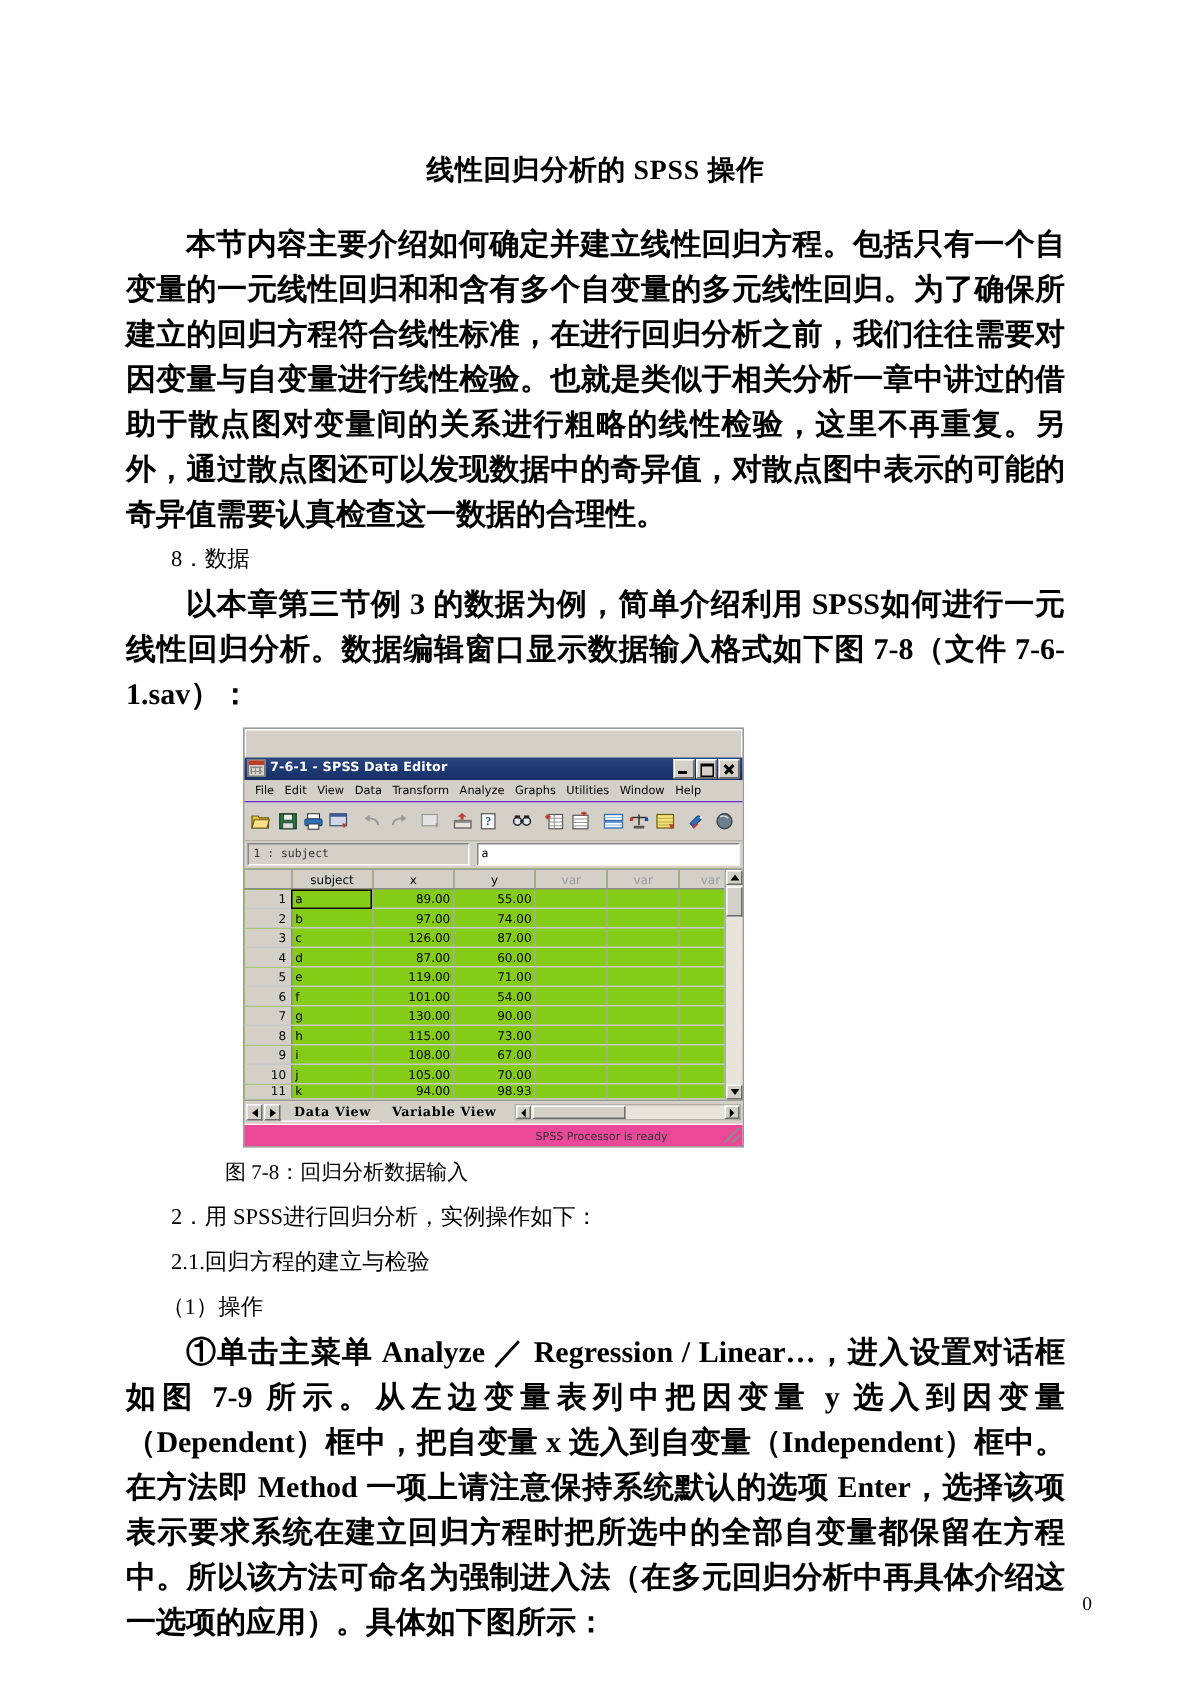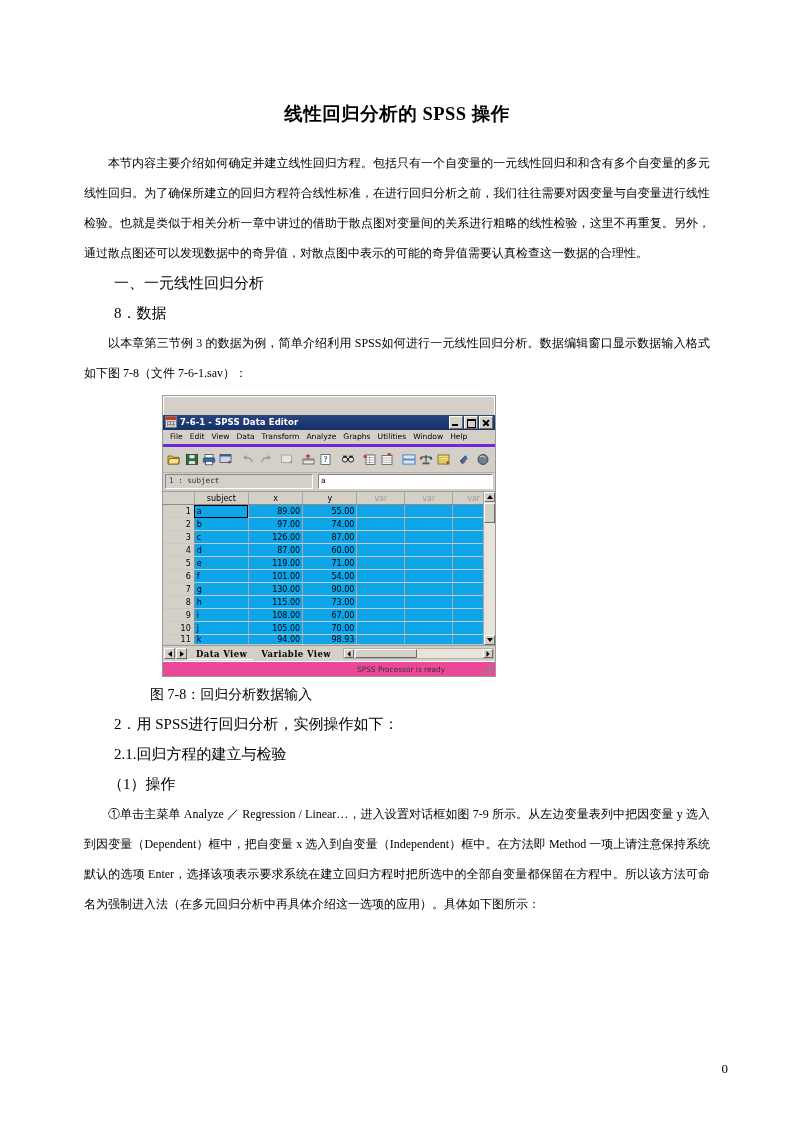--- a/index.html
+++ b/index.html
@@ -28,26 +28,27 @@
   
   .doc-title {
     text-align: center;
     font-size: 18.5px;
     font-weight: bold;
     letter-spacing: 0.5px;
     margin: 22px 0 20px 0;
     line-height: 1.4;
   }
   .para {
-    font-size: 12px;
+    font-size: 20px;
     line-height: 30px;
     text-align: justify;
     text-justify: inter-ideograph;
     margin: 0 0 0 0;
     text-indent: 2em;
+    font-weight: bold;
   }
   .heading-line {
     font-size: 15px;
     line-height: 30px;
     text-indent: 2em;
     margin: 0;
   }
   .heading-line.indent1 {
     text-indent: 1.6em;
   }
@@ -130,21 +131,21 @@
   .tbtn.max i { left: 2px; top: 2px; width: 7px; height: 6px; background: transparent; border: 1px solid #000; border-top-width: 2px; }
   .tbtn.close i:nth-child(1) { left: 2px; top: 5px; width: 8px; height: 1.5px; transform: rotate(45deg); }
   .tbtn.close i:nth-child(2) { left: 2px; top: 5px; width: 8px; height: 1.5px; transform: rotate(-45deg); }
 
   .spss-menubar {
     height: 14px;
     display: flex;
     align-items: center;
     padding: 0 4px;
     background: #d4d0c8;
-    border-bottom: 3px solid #6d28d9;
+    border-bottom: 1px solid #6d28d9;
   }
   .menu-item {
     font-size: 7.6px;
     line-height: 9px;
     color: #000;
     padding: 1px 4px 1px 3px;
     white-space: nowrap;
   }
 
   .spss-toolbar {
@@ -194,21 +195,21 @@
     border: 1px solid;
     border-color: #878787 #ffffff #ffffff #878787;
     font-size: 7.6px;
     line-height: 11px;
     padding: 0 2px;
     font-family: "DejaVu Sans Mono", "Liberation Mono", monospace;
   }
 
   .grid-area {
     position: relative;
-    background: #0ea5e9;
+    background: #84cc16;
     border-top: 1px solid #9a9a9a;
   }
   table.spss-grid {
     border-collapse: collapse;
     width: 100%;
     table-layout: fixed;
     font-size: 8px;
   }
   table.spss-grid th, table.spss-grid td {
     border-right: 1px solid #a8a8a8;
@@ -389,21 +390,20 @@
 </style>
 </head>
 <body>
 
 <div class="page">
 
   <h1 class="doc-title">线性回归分析的 SPSS 操作</h1>
 
   <p class="para">本节内容主要介绍如何确定并建立线性回归方程。包括只有一个自变量的一元线性回归和和含有多个自变量的多元线性回归。为了确保所建立的回归方程符合线性标准，在进行回归分析之前，我们往往需要对因变量与自变量进行线性检验。也就是类似于相关分析一章中讲过的借助于散点图对变量间的关系进行粗略的线性检验，这里不再重复。另外，通过散点图还可以发现数据中的奇异值，对散点图中表示的可能的奇异值需要认真检查这一数据的合理性。</p>
 
-  <p class="heading-line">一、一元线性回归分析</p>
 
   <p class="heading-line">8．数据</p>
 
   <p class="para">以本章第三节例 3 的数据为例，简单介绍利用 SPSS如何进行一元线性回归分析。数据编辑窗口显示数据输入格式如下图 7-8（文件 7-6-1.sav）：</p>
 
   <div class="spss-wrap">
     <div class="spss-window">
 
       <div class="spss-titlebar">
         <span class="spss-title-icon"></span>

